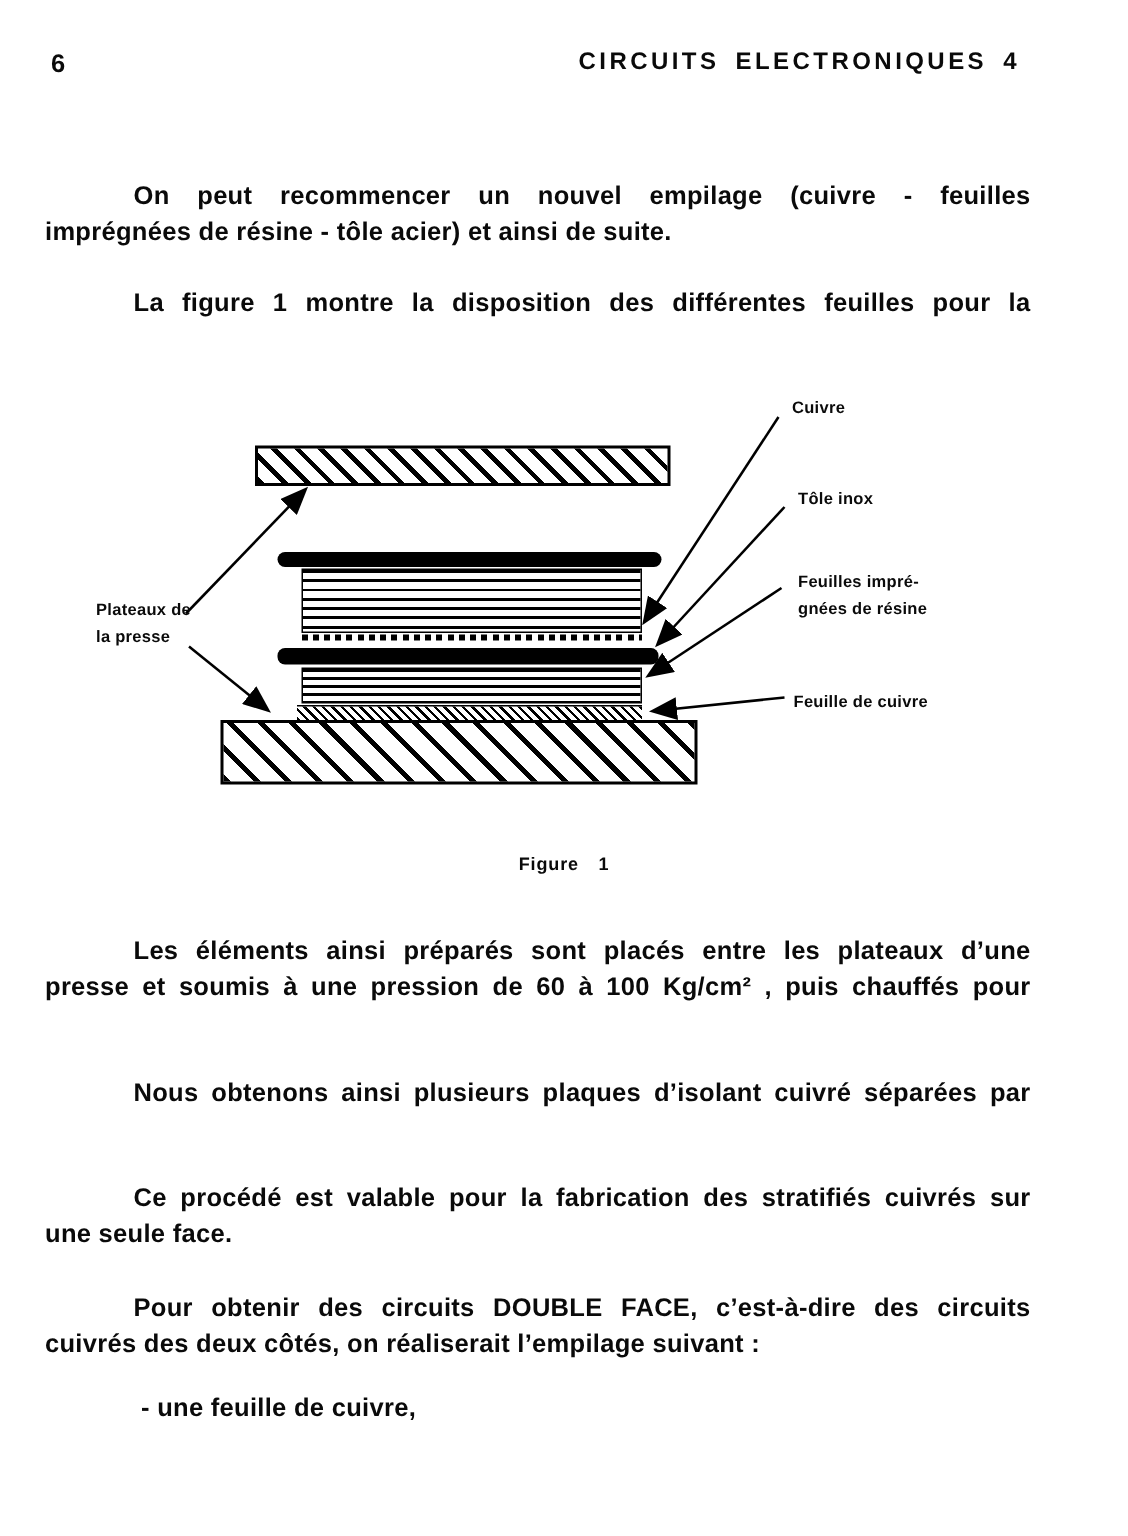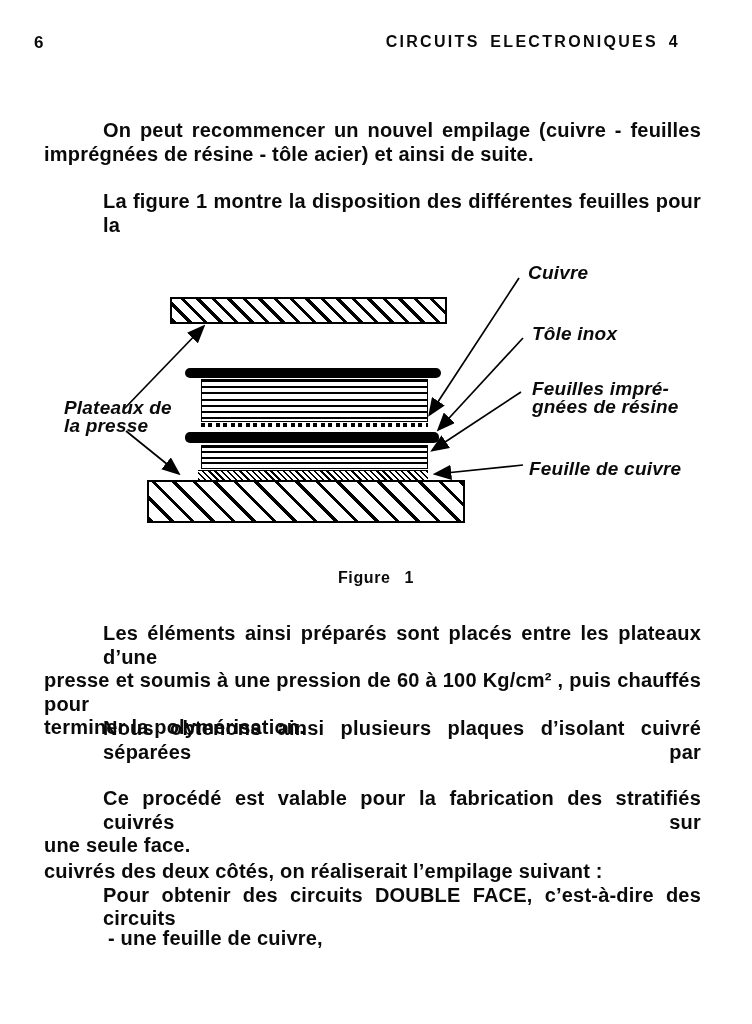--- a/index.html
+++ b/index.html
@@ -7,21 +7,21 @@
     position:relative;width:752px;height:1024px;margin:0 auto;
     background:#ffffff;color:#0a0a0a;overflow:hidden;
     font-family:"Liberation Sans","DejaVu Sans",sans-serif;
     font-weight:bold;
     -webkit-font-smoothing:antialiased;
   }
   
   .pagenum{position:absolute;left:34px;top:33px;font-size:17px;letter-spacing:1px;}
   .htitle{position:absolute;right:72px;top:33px;font-size:16px;letter-spacing:2.3px;word-spacing:4px;white-space:nowrap;}
   
-  .para{position:absolute;left:44px;width:657px;font-size:20px;line-height:23.5px;letter-spacing:.2px;}
+  .para{position:absolute;left:30px;width:657px;font-size:17px;line-height:23.5px;letter-spacing:.2px;}
   .ln{min-height:23.5px;}
   .jl{text-align:justify;text-align-last:justify;}
   .indent{padding-left:59px;}
   .listln{padding-left:64px;}
   
   .fig{position:absolute;left:0;top:0;width:752px;height:1024px;pointer-events:none;}
   .plate{
     position:absolute;border:2.5px solid #000;box-sizing:border-box;
     background:repeating-linear-gradient(45deg,#000 0 3.2px,#fff 3.2px 11px);
   }
@@ -40,27 +40,27 @@
   .dashlayer{
     position:absolute;left:201px;top:422.5px;width:227px;height:4.5px;
     background:repeating-linear-gradient(90deg,#000 0 4px,#fff 4px 7.5px);
   }
   .copperfoil{
     position:absolute;left:198px;top:470px;width:230px;height:10px;
     border-top:1px solid #000;box-sizing:border-box;
     background:repeating-linear-gradient(45deg,#000 0 1.7px,#fff 1.7px 4.4px);
   }
   
-  .flabel{position:absolute;font-size:19px;letter-spacing:.2px;line-height:17.5px;white-space:nowrap;font-style:italic;}
+  .flabel{position:absolute;font-size:11px;letter-spacing:.2px;line-height:17.5px;white-space:nowrap;}
   .lab-plateaux{left:64px;top:399px;width:96px;}
   .lab-cuivre{left:528px;top:264px;}
   .lab-tole{left:532px;top:325px;}
   .lab-feuilles{left:532px;top:380px;}
   .lab-fcuivre{left:529px;top:460px;}
-  .caption{position:absolute;left:300px;top:569px;width:152px;text-align:center;font-size:16px;letter-spacing:.6px;word-spacing:9px;}
+  .caption{position:absolute;left:300px;top:569px;width:152px;text-align:center;font-size:12px;letter-spacing:.6px;word-spacing:9px;}
   .arrows{position:absolute;left:0;top:0;}
 </style>
 </head>
 <body>
 
 <div class="page">
 
   <div class="pagenum">6</div>
   <div class="htitle">CIRCUITS ELECTRONIQUES 4</div>
 
@@ -113,34 +113,33 @@
       <div>gnées de résine</div>
     </div>
     <div class="flabel lab-fcuivre">Feuille de cuivre</div>
 
     <div class="caption">Figure 1</div>
   </div>
 
   <div class="para" style="top:622px">
     <div class="ln jl indent">Les éléments ainsi préparés sont placés entre les plateaux d’une</div>
     <div class="ln jl">presse et soumis à une pression de 60 à 100 Kg/cm² , puis chauffés pour</div>
-    <div class="ln">terminer la polymérisation.</div>
   </div>
 
   <div class="para" style="top:717px">
     <div class="ln jl indent">Nous obtenons ainsi plusieurs plaques d’isolant cuivré séparées par</div>
   </div>
 
   <div class="para" style="top:787px">
     <div class="ln jl indent">Ce procédé est valable pour la fabrication des stratifiés cuivrés sur</div>
     <div class="ln">une seule face.</div>
   </div>
 
   <div class="para" style="top:860px">
+    <div class="ln jl indent">Pour obtenir des circuits DOUBLE FACE, c’est-à-dire des circuits</div>
     <div class="ln">cuivrés des deux côtés, on réaliserait l’empilage suivant :</div>
-    <div class="ln jl indent">Pour obtenir des circuits DOUBLE FACE, c’est-à-dire des circuits</div>
   </div>
 
   <div class="para" style="top:927px">
     <div class="ln listln">- une feuille de cuivre,</div>
   </div>
 
 </div>
 
 </body></html>

